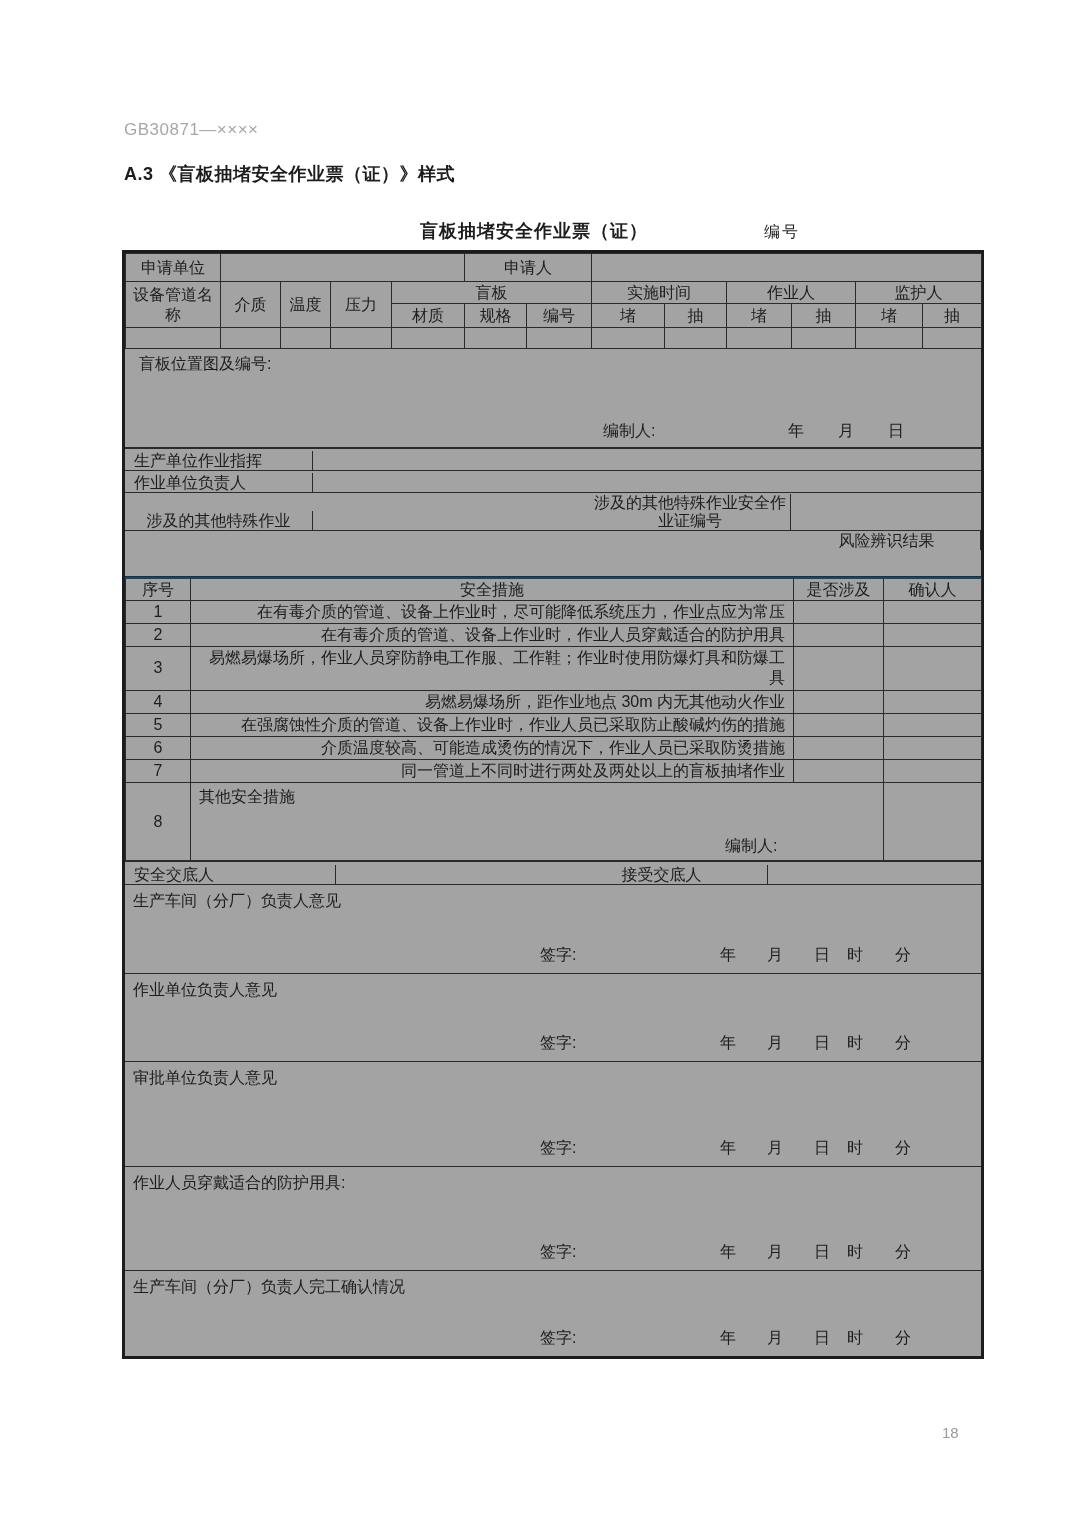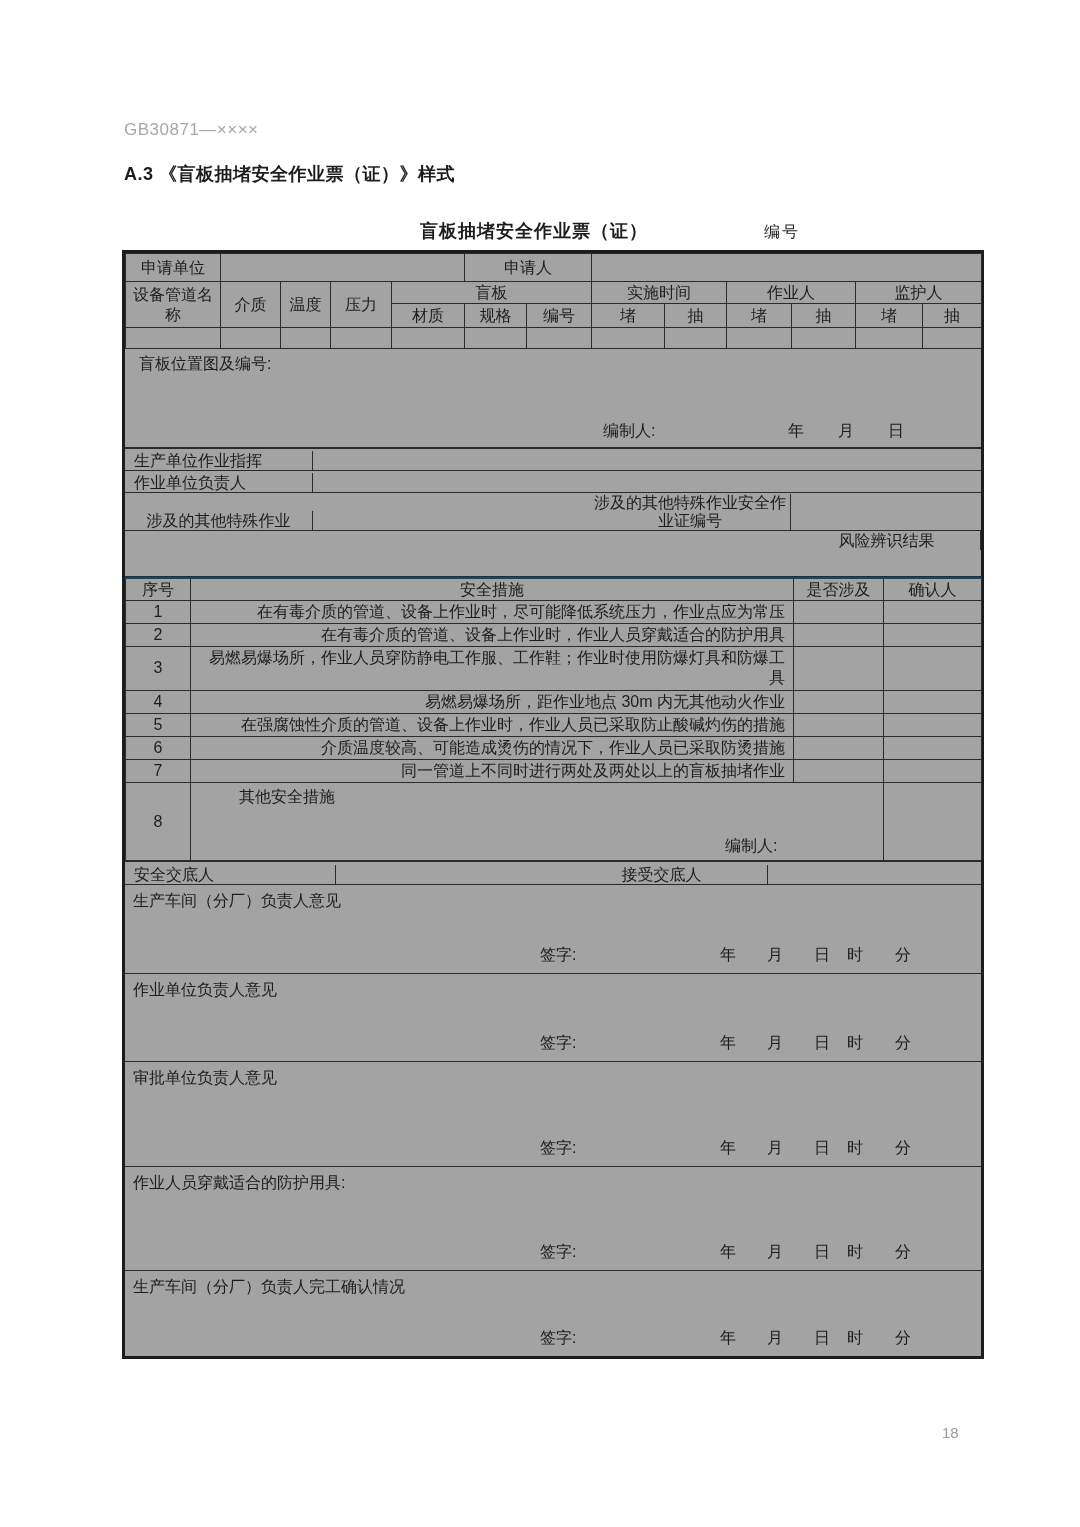--- a/index.html
+++ b/index.html
@@ -64,21 +64,21 @@
   .w212{width:212px;}
 
   
   .safety{border-top:2px solid #0c4a6e;}
   .safety td{height:23px;}
   .safety tr.hd td{height:22px;}
   .safety tr.r3 td{height:44px;}
   .safety td.meas{text-align:right;padding:1px 8px;line-height:20px;}
   .safety tr.r8 td{height:78px;border-bottom:none;}
   .other-cell{position:relative;text-align:left;vertical-align:top;}
-  .other-cell .t{position:absolute;left:8px;top:4px;margin-left:40px;}
+  .other-cell .t{position:absolute;left:8px;top:4px;}
   .other-cell .pre{position:absolute;left:534px;bottom:5px;}
 
   
   .opinion{position:relative;border-bottom:1px solid #2b2b2b;}
   .opinion:last-child{border-bottom:none;padding-left:43px;}
   .opinion .lab{position:absolute;left:8px;top:6px;text-align:center;}
   .sp{position:absolute;bottom:9px;}
   .s-sign{left:415px;}
   .s-y{left:595px;}
   .s-m{left:642px;}

